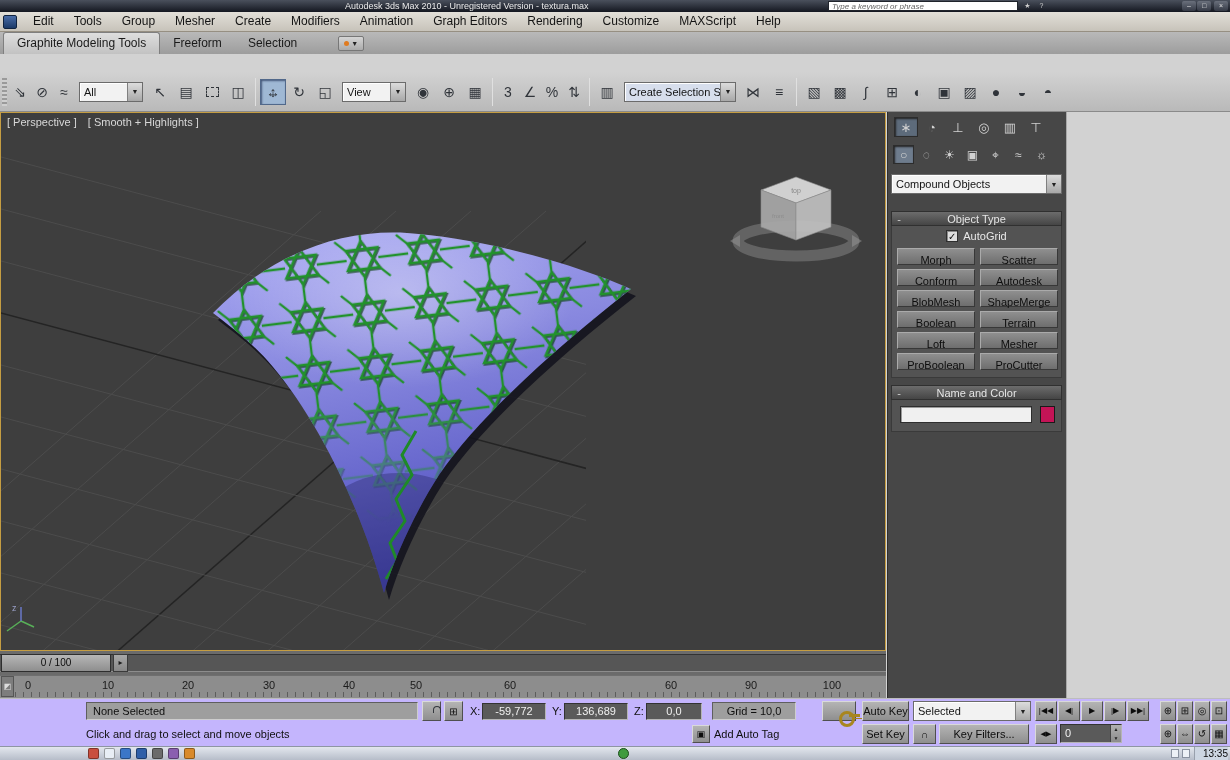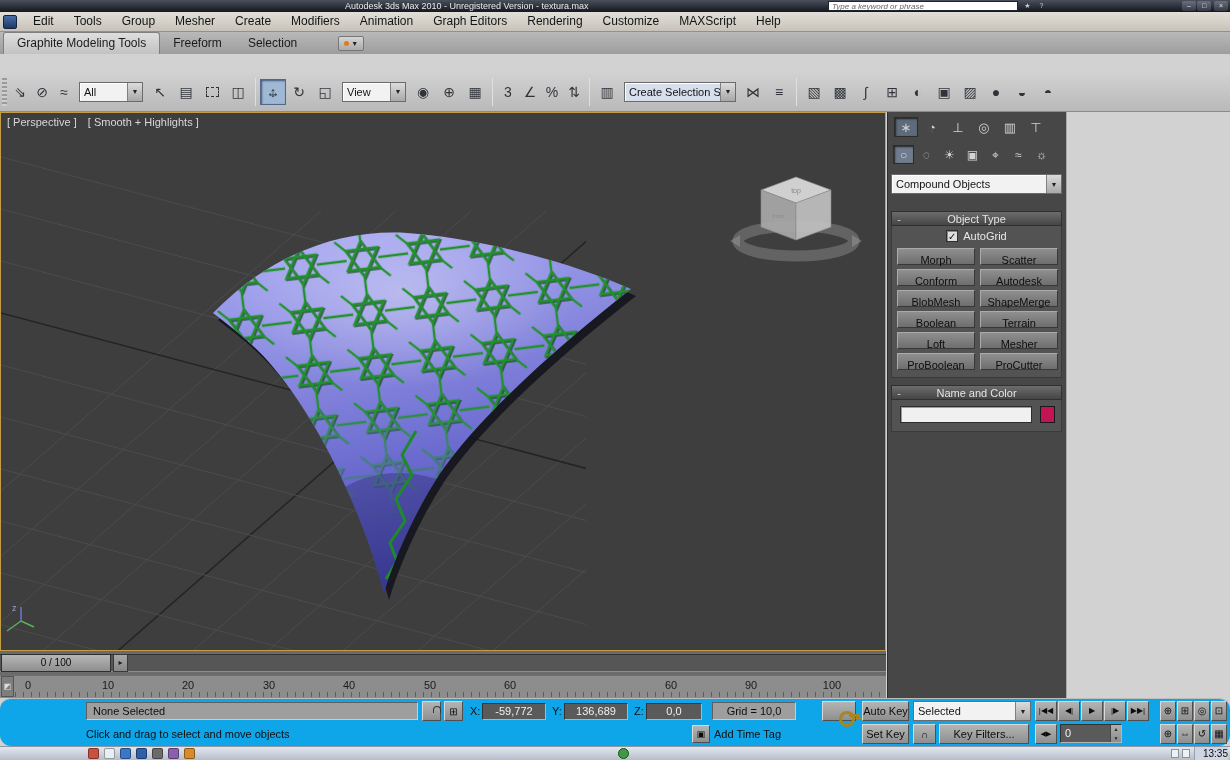--- a/index.html
+++ b/index.html
@@ -81,21 +81,21 @@
   .thandle{position:absolute;left:1px;top:3px;width:110px;height:18px;background:linear-gradient(#b6b6b6,#8e8e8e);border:1px solid #2e2e2e;font-size:10px;color:#0b0b0b;text-align:center;line-height:16px;}
   .tstep{position:absolute;left:113px;top:3px;width:15px;height:18px;background:linear-gradient(#a8a8a8,#878787);border:1px solid #3a3a3a;font-size:8px;color:#1c1c1c;text-align:center;line-height:16px;}
 
   
   .ruler{position:absolute;left:0;top:675px;width:886px;height:23px;background:#8d8d8d;border-top:1px solid #6f6f6f;}
   .ruler .marks{position:absolute;left:0;bottom:1px;width:886px;height:5px;background:repeating-linear-gradient(90deg,transparent 0 7px,#5d5d5d 7px 8px);}
   .tick{position:absolute;top:3px;transform:translateX(-50%);font-size:11px;color:#1b1b1b;}
   .minicurve{position:absolute;left:1px;top:676px;width:13px;height:21px;background:#7d7d7d;border:1px solid #555;font-size:8px;color:#ddd;text-align:center;line-height:19px;}
 
   
-  .bstrip{position:absolute;left:0;top:698px;width:1230px;height:48px;background:#0ea5e9;border-top:1px solid #bdbdbd;border-radius:11px;}
+  .bstrip{position:absolute;left:0;top:698px;width:1230px;height:48px;background:#c4b5fd;border-top:1px solid #bdbdbd;}
   .fld{background:#5a5a5a;border:1px solid #333;border-bottom-color:#b5b5b5;border-right-color:#b5b5b5;color:#f0f0f0;font-size:11px;text-align:center;}
   .insetbox{background:#9e9e9e;border:1px solid #5f5f5f;border-bottom-color:#cdcdcd;border-right-color:#cdcdcd;color:#0e0e0e;font-size:11px;}
   .gbtn{background:linear-gradient(#b4b4b4,#8f8f8f);border:1px solid #4f4f4f;border-top-color:#d9d9d9;border-left-color:#d9d9d9;color:#0d0d0d;font-size:11px;text-align:center;padding:0;}
   .lbl{position:absolute;font-size:11px;color:#101010;}
   .lock{position:relative;width:10px;height:7px;background:#33373d;border-radius:1px;margin:8px auto 0;}
   .lock::before{content:"";position:absolute;left:1px;top:-5px;width:6px;height:6px;border:1.5px solid #33373d;border-bottom:none;border-radius:4px 4px 0 0;}
   .keyico{position:relative;width:22px;height:10px;margin:4px auto 0;}
   .keyico::before{content:"";position:absolute;left:0;top:0;width:10px;height:10px;border:3px solid #a8861f;border-radius:50%;}
   .keyico::after{content:"";position:absolute;left:10px;top:3px;width:11px;height:3px;background:#a8861f;box-shadow:7px 3px 0 -1px #a8861f,3px 3px 0 -1px #a8861f;}
   .vcr{position:absolute;width:22px;height:20px;font-size:8px;line-height:18px;}
@@ -453,21 +453,21 @@
     <div class="tstep">▸</div>
   </div>
 
   <div class="ruler">
     <span class="marks"></span>
     <span class="tick" style="left:28px;">0</span>
     <span class="tick" style="left:108px;">10</span>
     <span class="tick" style="left:188px;">20</span>
     <span class="tick" style="left:269px;">30</span>
     <span class="tick" style="left:349px;">40</span>
-    <span class="tick" style="left:430px;">50</span>
+    <span class="tick" style="left:416px;">50</span>
     <span class="tick" style="left:510px;">60</span>
     <span class="tick" style="left:590px;margin-top:36px;">70</span>
     <span class="tick" style="left:671px;">60</span>
     <span class="tick" style="left:751px;">90</span>
     <span class="tick" style="left:832px;">100</span>
   </div>
   <span class="minicurve">◩</span>
 
   <div class="bstrip">
 
@@ -492,21 +492,21 @@
     <button class="gbtn vcr" style="left:1081px;top:2px;">▶</button>
     <button class="gbtn vcr" style="left:1104px;top:2px;">|▶</button>
     <button class="gbtn vcr" style="left:1127px;top:2px;">▶▶|</button>
     <button class="gbtn nav" style="left:1160px;top:2px;"><i>⊕</i></button>
     <button class="gbtn nav" style="left:1177px;top:2px;"><i>⊞</i></button>
     <button class="gbtn nav" style="left:1194px;top:2px;"><i>◎</i></button>
     <button class="gbtn nav" style="left:1211px;top:2px;"><i>⊡</i></button>
 
     <span class="lbl" style="left:86px;top:29px;">Click and drag to select and move objects</span>
     <button class="gbtn" style="position:absolute;left:692px;top:26px;width:18px;height:18px;font-size:9px;"><i>▣</i></button>
-    <span class="lbl" style="left:714px;top:29px;">Add Time Tag</span>
+    <span class="lbl" style="left:714px;top:29px;">Add Auto Tag</span>
     <button class="gbtn" style="position:absolute;left:862px;top:25px;width:47px;height:20px;">Set Key</button>
     <button class="gbtn" style="position:absolute;left:913px;top:25px;width:23px;height:20px;font-size:10px;"><i>∩</i></button>
     <button class="gbtn" style="position:absolute;left:939px;top:25px;width:90px;height:20px;">Key Filters...</button>
     <button class="gbtn vcr" style="left:1035px;top:25px;font-size:7px;">◀▶</button>
     <span class="fld frame" style="left:1060px;top:25px;width:62px;height:19px;">
       <span class="fval">0</span>
       <span class="spin">
           <i>▲</i>
           <i>▼</i>
         </span>

